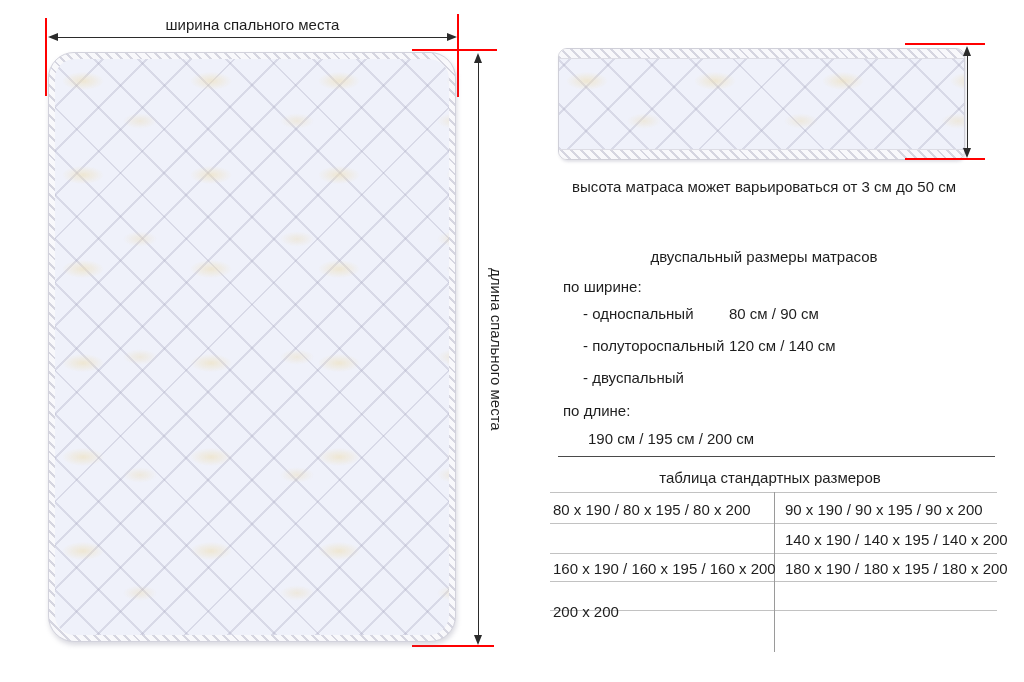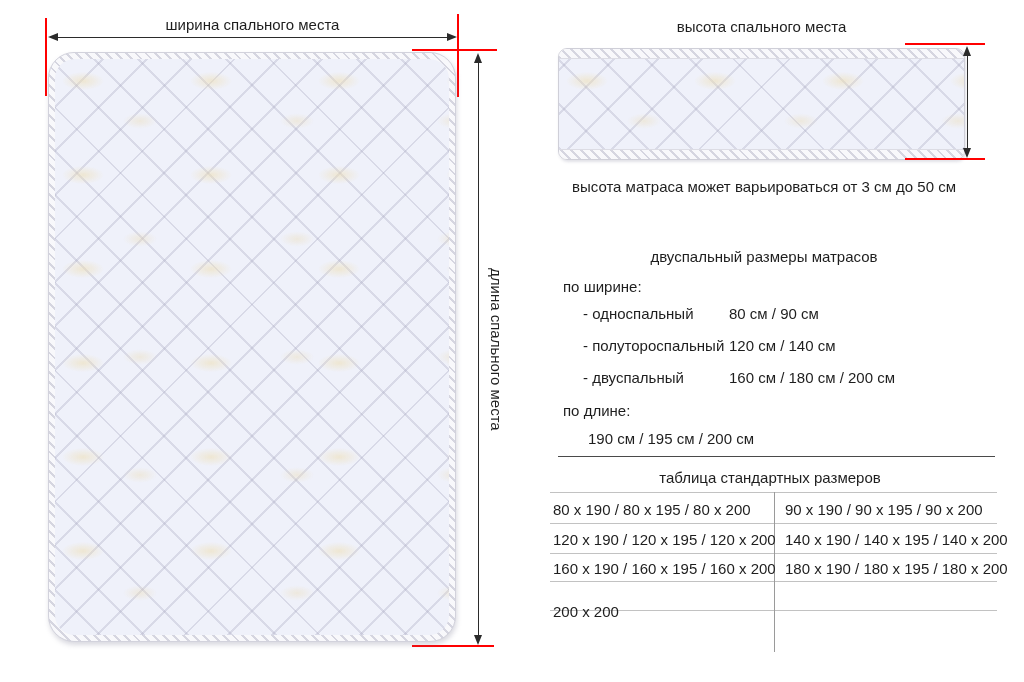--- a/index.html
+++ b/index.html
@@ -86,21 +86,20 @@
   </div>
 
   <div class="arrow" style="left:474px; top:53px; width:9px; height:592px;">
     <div class="arrow-line v" style="top:3px; bottom:3px; left:4px;"></div>
     <div class="ah up" style="top:0; left:0;"></div>
     <div class="ah down" style="bottom:0; left:0;"></div>
   </div>
 
   <div class="abs txt length-label" style="left:487px; top:268px;">длина спального места</div>
 
-  <div class="abs txt center" style="left:558px; top:17px; width:407px;">высота спального места</div>
 
   <div class="mattress-side" style="left:558px; top:48px; width:407px; height:112px;">
     <div class="band top hatch"></div>
     <div class="quilt"></div>
     <div class="band bottom hatch"></div>
   </div>
 
   <div class="red-mark" style="left:905px; top:43px;  width:80px; height:2px;"></div>
   <div class="red-mark" style="left:905px; top:158px; width:80px; height:2px;"></div>
 
@@ -118,40 +117,38 @@
 
   <div class="abs txt" style="left:563px; top:277px;">по ширине:</div>
 
   <div class="abs txt" style="left:583px; top:304px;">- односпальный</div>
   <div class="abs txt" style="left:729px; top:304px;">80 см / 90 см</div>
 
   <div class="abs txt" style="left:583px; top:336px;">- полутороспальный</div>
   <div class="abs txt" style="left:729px; top:336px;">120 см / 140 см</div>
 
   <div class="abs txt" style="left:583px; top:368px;">- двуспальный</div>
-  <div class="abs txt" style="left:729px; top:368px;">160 см / 180 см / 200 см</div>
 
   <div class="abs txt" style="left:563px; top:401px;">по длине:</div>
   <div class="abs txt" style="left:588px; top:429px;">190 см / 195 см / 200 см</div>
 
   <div class="rule" style="left:558px; top:456px; width:437px;"></div>
 
   <div class="abs txt center" style="left:540px; top:468px; width:460px;">таблица стандартных размеров</div>
 
   <div class="size-table" style="left:550px; top:492px; width:447px; height:160px;">
     <div class="hline" style="top:0;"></div>
     <div class="hline" style="top:31px;"></div>
     <div class="hline" style="top:61px;"></div>
     <div class="hline" style="top:89px;"></div>
     <div class="hline" style="top:118px;"></div>
     <div class="vline" style="left:224px; top:0; height:160px;"></div>
 
     <div class="cell" style="left:3px;   top:9px;">80 x 190 / 80 x 195 / 80 x 200</div>
     <div class="cell" style="left:235px; top:9px;">90 x 190 / 90 x 195 / 90 x 200</div>
-    <div class="cell" style="left:3px;   top:39px;">120 x 190 / 120 x 195 / 120 x 200</div>
     <div class="cell" style="left:235px; top:39px;">140 x 190 / 140 x 195 / 140 x 200</div>
     <div class="cell" style="left:3px;   top:68px;">160 x 190 / 160 x 195 / 160 x 200</div>
     <div class="cell" style="left:235px; top:68px;">180 x 190 / 180 x 195 / 180 x 200</div>
     <div class="cell" style="left:3px;   top:111px;">200 x 200</div>
     <div class="cell" style="left:235px; top:97px;"></div>
   </div>
 
 </div>
 
 </body></html>

